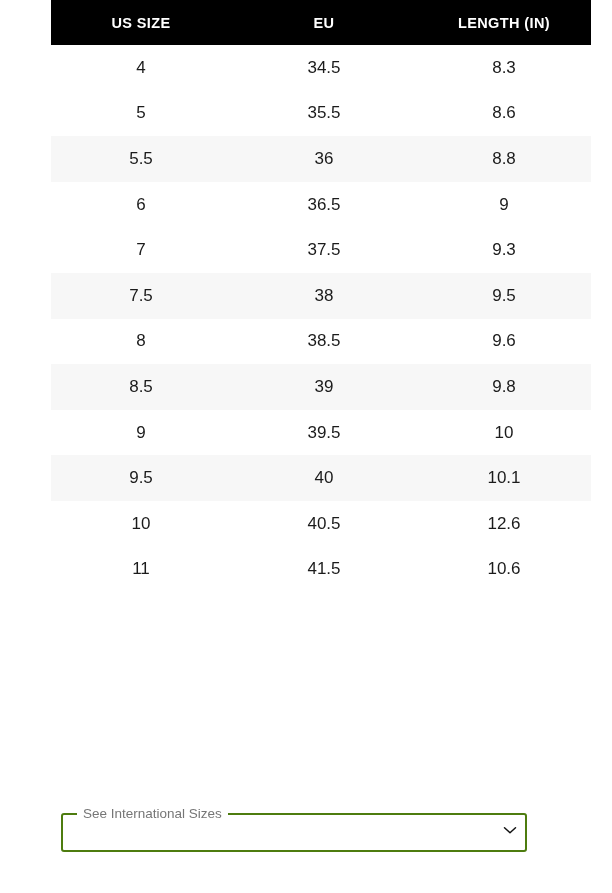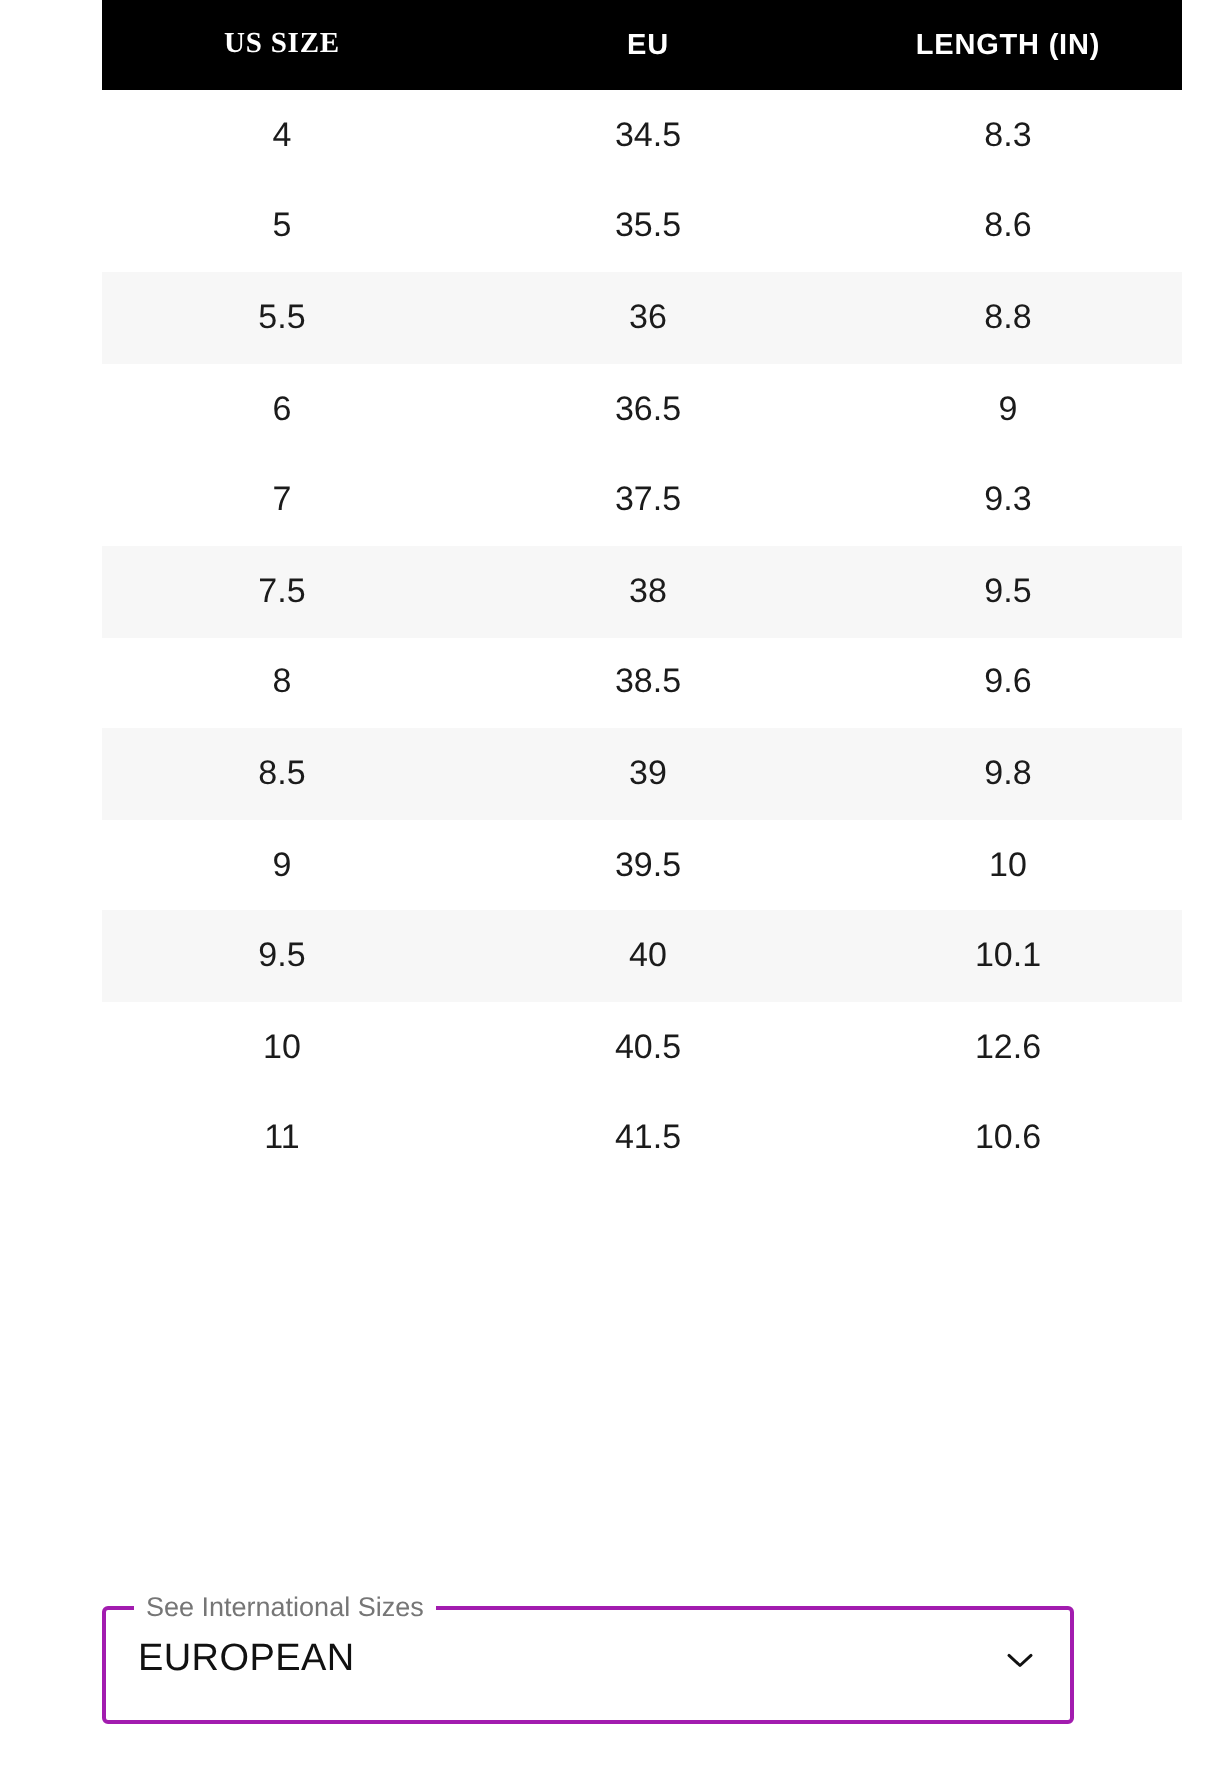--- a/index.html
+++ b/index.html
@@ -38,21 +38,21 @@
     font-size: 14.5px;
     font-weight: bold;
     letter-spacing: 0.4px;
     height: 45px;
     padding: 0;
     text-align: center;
     vertical-align: middle;
     font-family: "Liberation Sans", sans-serif;
   }
   
-  .size-table thead th.h-us  { padding-left: 0px; font-family: Liberation Serif, serif; }
+  .size-table thead th.h-us  { padding-left: 0px; }
   .size-table thead th.h-eu  { padding-left: 6px; }
   .size-table thead th.h-len { padding-left: 6px; }
 
   .size-table tbody td {
     height: 45.6px;
     padding: 0;
     text-align: center;
     vertical-align: middle;
     font-size: 17px;
     color: #1b1b1b;
@@ -71,23 +71,23 @@
     position: absolute;
     left: 47px;
     top: 793px;
     width: 494px;
     height: 73px;
     box-sizing: border-box;
   }
   .intl-fieldset {
     position: absolute;
     inset: 0;
-    margin: 4px;
-    padding: 0;
-    border: 2px solid #a21caf;
+    margin: 14px;
+    padding: 0;
+    border: 2px solid #4d7c0f;
     border-radius: 3px;
     box-sizing: border-box;
     background: transparent;
   }
   .intl-fieldset > legend {
     margin-left: 14px;
     padding: 0 6px;
     font-size: 13.5px;
     color: #767676;
     line-height: 1;
@@ -192,19 +192,18 @@
           <td class="t-len">10.6</td>
         </tr>
       </tbody>
   </table>
 </div>
 
 <div class="intl-select">
   <fieldset class="intl-fieldset">
     <legend>See International Sizes</legend>
   </fieldset>
-  <span class="intl-value">EUROPEAN</span>
   <span class="chevron-down">
     <svg viewBox="0 0 24 24" width="22" height="22" fill="none" stroke="#111111" stroke-width="1.6" stroke-linecap="round" stroke-linejoin="round">
       <polyline points="6 9.5 12 15 18 9.5"></polyline>
     </svg>
   </span>
 </div>
 
 </body></html>

